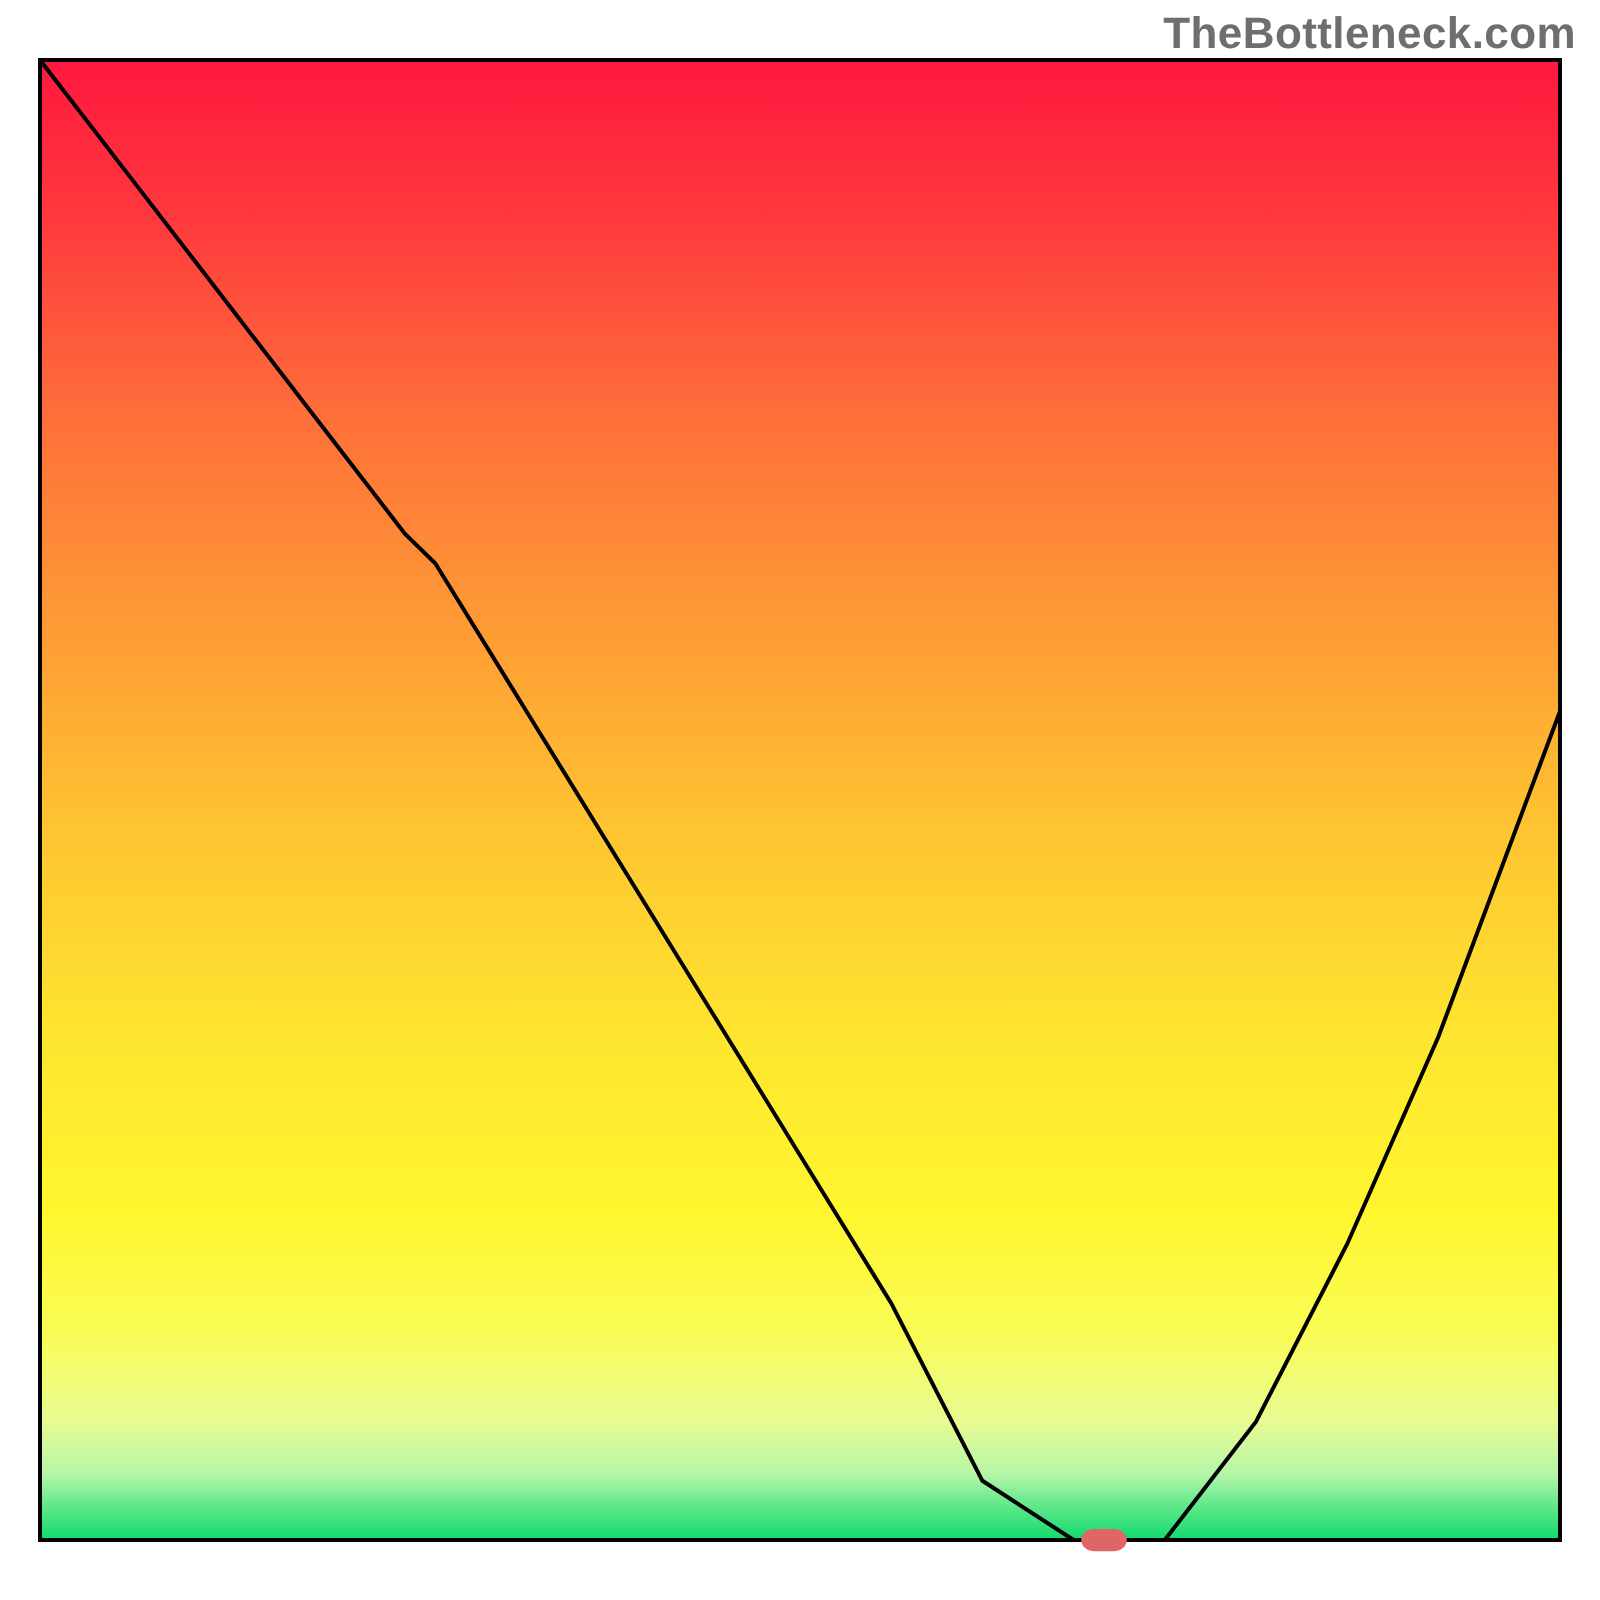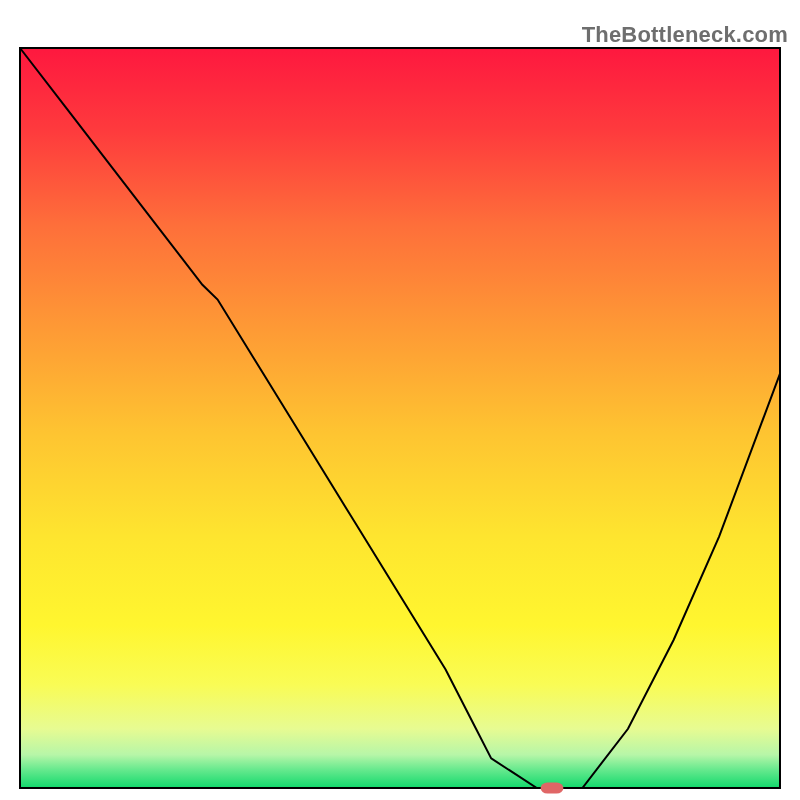--- a/index.html
+++ b/index.html
@@ -7,21 +7,20 @@
     padding: 0;
     width: 800px;
     height: 800px;
     background: #ffffff;
     font-family: Arial, Helvetica, sans-serif;
   }
   .stage {
     position: relative;
     width: 800px;
     height: 652px;
-    margin-top: 18px;
   }
   .watermark {
     position: absolute;
     top: 4px;
     right: 12px;
     font-size: 22px;
     font-weight: 600;
     color: #6e6e6e;
     letter-spacing: 0.2px;
     z-index: 10;

